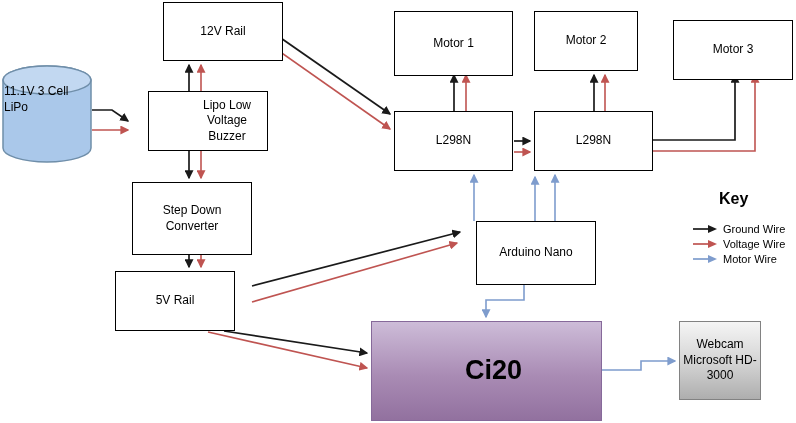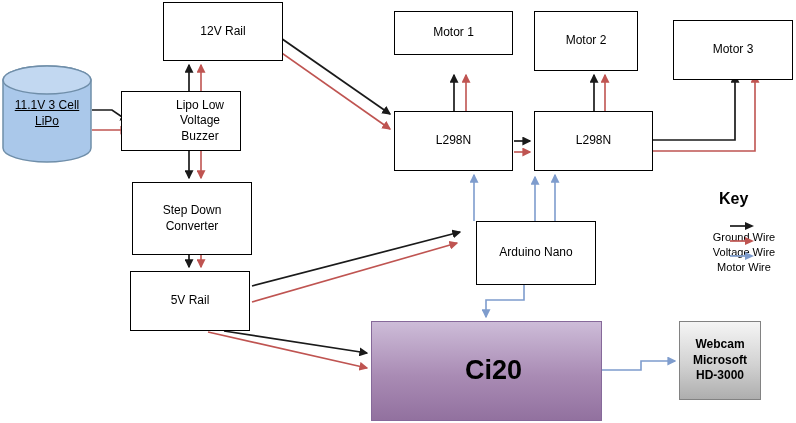--- a/index.html
+++ b/index.html
@@ -13,31 +13,30 @@
     display:flex; align-items:center; justify-content:center;
     text-align:center; font-size:12px; line-height:1.3; padding:2px;
   }
   .node.ci20 {
     background:linear-gradient(180deg,#cdbcd8 0%,#a98bb4 55%,#92719f 100%);
     border:1px solid #86699a; font-size:27px; font-weight:bold;
   }
   .node.webcam {
     background:linear-gradient(180deg,#f5f5f5 0%,#d2d2d2 55%,#aeaeae 100%);
     border:1px solid #828282;
-    font-weight:bold;
   }
   #battery-shape { position:absolute; left:2px; top:65px; }
   #battery-label {
-    position:absolute; left:4px; top:98px; width:86px;
-    text-align:center; font-size:12px; line-height:1.3;text-decoration:underline;
+    position:absolute; left:4px; top:84px; width:86px;
+    font-size:12px; line-height:1.3;
   }
   #wires { position:absolute; left:0; top:0; pointer-events:none; }
   #key { position:absolute; left:692px; top:190px; width:104px; }
   #key-title { font-size:16px; font-weight:bold; padding-left:27px; margin-bottom:13px; }
-  .key-row { display:flex; align-items:center; height:15px;flex-direction:column; }
+  .key-row { display:flex; align-items:center; height:15px; }
   .key-row svg { margin-right:5px; flex:0 0 auto; }
   .key-row span { font-size:11px; white-space:nowrap; }
   .w-ground { stroke:#1a1a1a; }
   .w-voltage { stroke:#bf5451; }
   .w-signal { stroke:#7e9ccd; }
 </style>
 </head>
 <body>
 
 <div id="canvas">
@@ -92,24 +91,24 @@
     </g>
   </svg>
 
   <svg id="battery-shape" width="90" height="98" viewBox="0 0 90 98">
     <path d="M1,15 v68 a44,14 0 0 0 88,0 v-68 a44,14 0 0 0 -88,0 z" fill="#aac8ea" stroke="#6f8ea9" stroke-width="1.5"></path>
     <ellipse cx="45" cy="15" rx="44" ry="14" fill="#c2d8f1" stroke="#6f8ea9" stroke-width="1.5"></ellipse>
   </svg>
   <div id="battery-label">11.1V 3 Cell LiPo</div>
 
   <div class="node" style="left:132px; top:2px;   width:120px; height:59px;margin-left:31px;">12V Rail</div>
-  <div class="node" style="left:121px; top:91px;  width:120px; height:60px;padding-left:40px;">Lipo Low Voltage Buzzer</div>
+  <div class="node" style="left:148px; top:91px;  width:120px; height:60px;padding-left:40px;">Lipo Low Voltage Buzzer</div>
   <div class="node" style="left:132px; top:182px; width:120px; height:73px;">Step Down Converter</div>
-  <div class="node" style="left:130px; top:271px; width:120px; height:60px;">5V Rail</div>
-  <div class="node" style="left:394px; top:11px;  width:119px; height:44px;">Motor 1</div>
+  <div class="node" style="left:115px; top:271px; width:120px; height:60px;">5V Rail</div>
+  <div class="node" style="left:394px; top:11px;  width:119px; height:65px;">Motor 1</div>
   <div class="node" style="left:534px; top:11px;  width:104px; height:60px;">Motor 2</div>
   <div class="node" style="left:673px; top:11px;  width:120px; height:60px;margin-top:9px;">Motor 3</div>
   <div class="node" style="left:394px; top:111px; width:119px; height:60px;">L298N</div>
   <div class="node" style="left:534px; top:111px; width:119px; height:60px;">L298N</div>
   <div class="node" style="left:464px; top:221px; width:120px; height:64px;margin-left:12px;">Arduino Nano</div>
   <div class="node ci20" style="left:371px; top:321px; width:231px; height:100px;padding-left:16px;">Ci20</div>
   <div class="node webcam" style="left:679px; top:321px; width:82px;  height:79px;">Webcam Microsoft HD-3000</div>
 
   <div id="key">
     <div id="key-title">Key</div>

